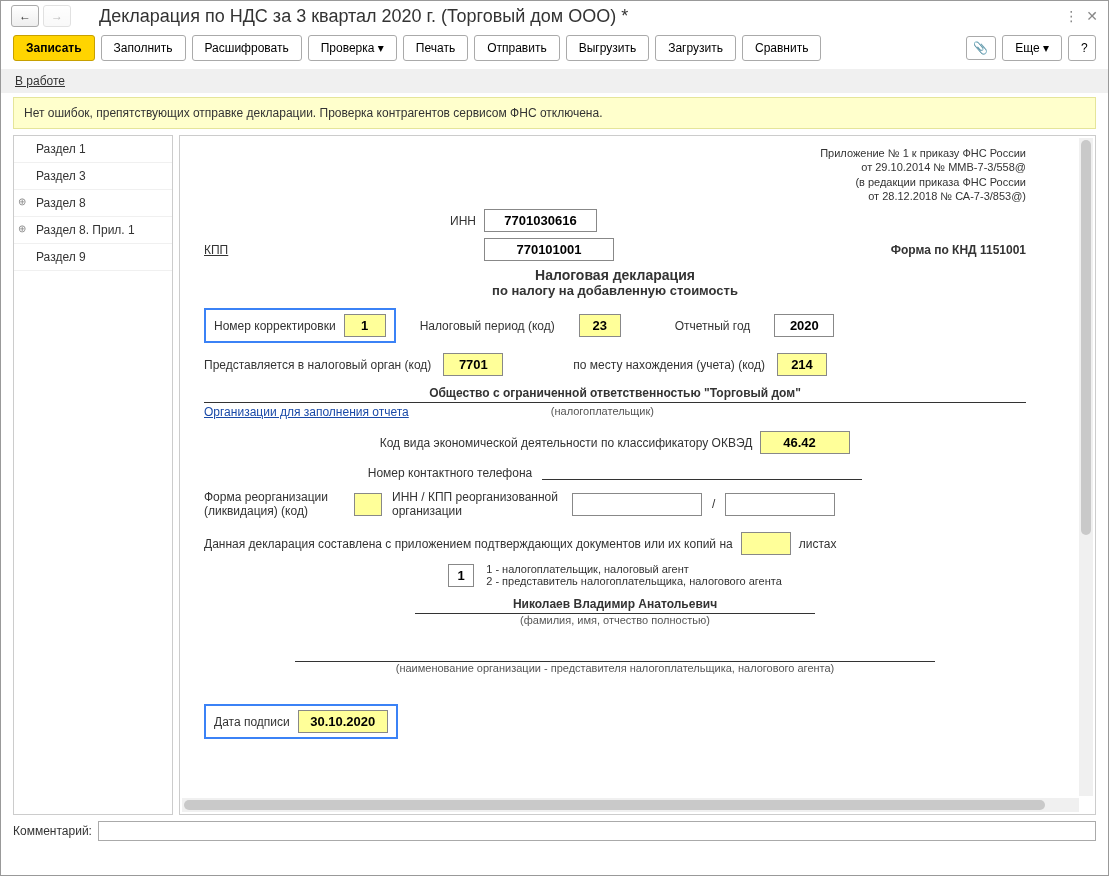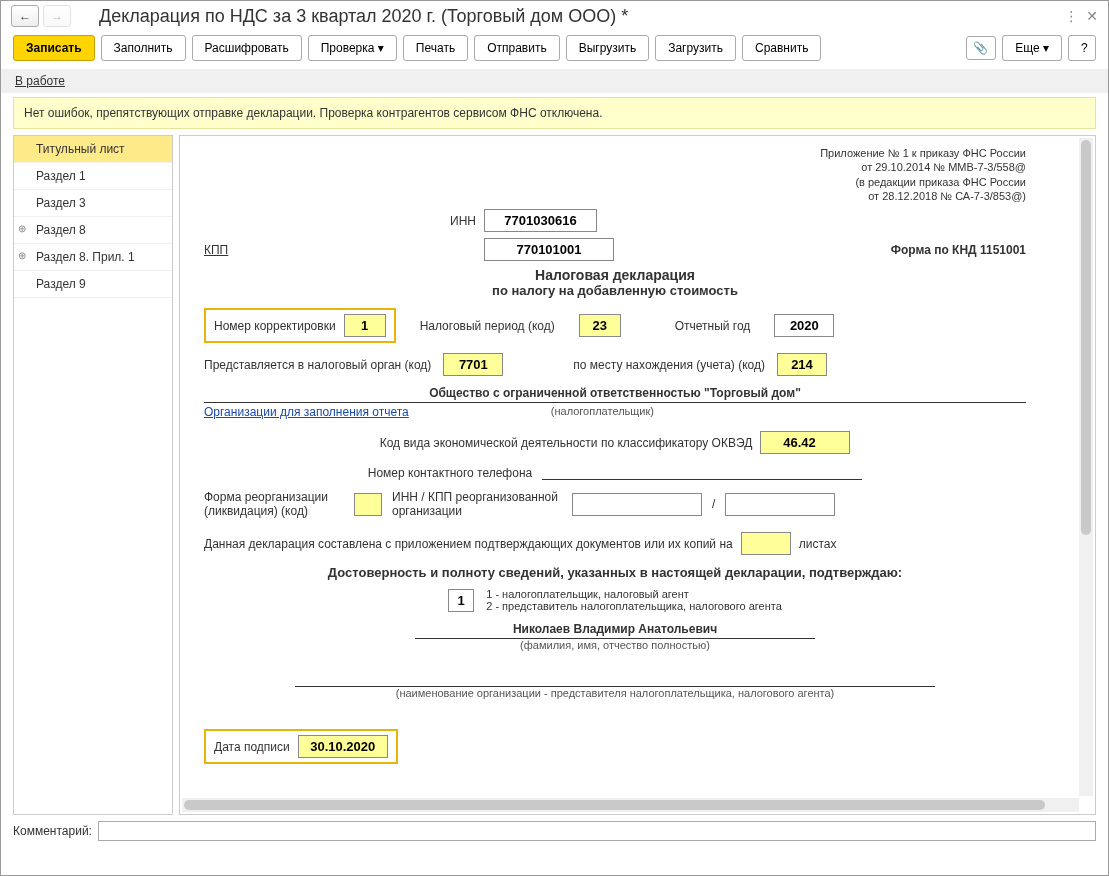--- a/index.html
+++ b/index.html
@@ -131,21 +131,21 @@
   input.yel { background: #ffff99; }
   .hdr1 { font-weight: bold; font-size: 14px; text-align: center; }
   .hdr2 { font-weight: bold; font-size: 13px; text-align: center; }
   .sub { font-size: 11px; text-align: center; color: #555; }
   .underline { border-bottom: 1px solid #333; }
   .link { color: #1a4aa8; text-decoration: underline; cursor: pointer; }
   .form-name {
     text-align: right; font-weight: bold;
   }
   .redbox {
-    border: 2px solid #eab308;
+    border: 2px solid #3b82f6;
     padding: 4px 8px;
     display: inline-flex; align-items: center;
     gap: 8px;
   }
   .company-name { text-align: center; font-weight: bold; border-bottom: 1px solid #333; padding-bottom: 2px; }
   .center { text-align: center; }
   .fio { text-align: center; font-weight: bold; border-bottom: 1px solid #333; padding-bottom:2px;}
   .empty-under { border-bottom: 1px solid #333; height: 16px; }
   .comment-bar {
     display: flex; align-items: center;
@@ -207,21 +207,20 @@
 
 <div class="status-bar">
   <span class="status-link">В работе</span>
 </div>
 
 <div class="message-bar">Нет ошибок, препятствующих отправке декларации. Проверка контрагентов сервисом ФНС отключена.</div>
 
 <div class="content">
 
   <div class="sidebar">
-    <div class="side-item active">Титульный лист</div>
     <div class="side-item">Раздел 1</div>
     <div class="side-item">Раздел 3</div>
     <div class="side-item side-expand">Раздел 8</div>
     <div class="side-item side-expand">Раздел 8. Прил. 1</div>
     <div class="side-item">Раздел 9</div>
   </div>
 
   <div class="form-view">
     <div class="form-inner">
 
@@ -292,21 +291,20 @@
         <span>/</span>
         <input class="val" style="width: 110px;">
       </div>
 
       <div style="display:flex;align-items:center;margin-top:14px;gap:8px;">
         <span>Данная декларация составлена с приложением подтверждающих документов или их копий на</span>
         <input class="val yel" style="width: 50px;">
         <span>листах</span>
       </div>
 
-      <div class="hdr2" style="margin-top:10px;">Достоверность и полноту сведений, указанных в настоящей декларации, подтверждаю:</div>
       <div style="display:flex;align-items:center;justify-content:center;margin-top:8px;gap:12px;">
         <input class="val" style="width: 26px;" value="1">
         <div style="font-size:11px;">
           <div>1 - налогоплательщик, налоговый агент</div>
           <div>2 - представитель налогоплательщика, налогового агента</div>
         </div>
       </div>
 
       <div class="fio" style="margin-top:10px;width:400px;margin-left:auto;margin-right:auto;">Николаев Владимир Анатольевич</div>
       <div class="sub">(фамилия, имя, отчество полностью)</div>

